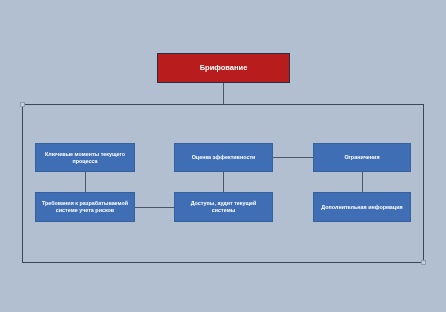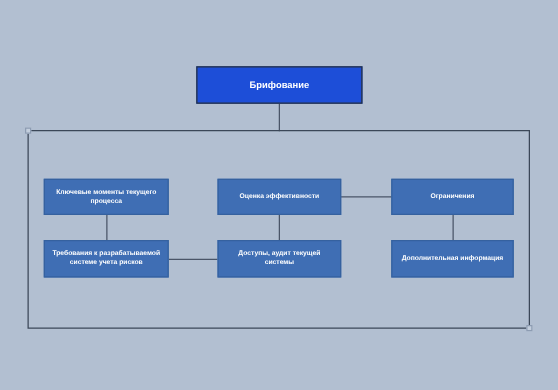--- a/index.html
+++ b/index.html
@@ -54,21 +54,21 @@
     align-items: center;
     justify-content: center;
     text-align: center;
     box-sizing: border-box;
     color: #ffffff;
     z-index: 5;
     padding: 2px 4px;
     line-height: 1.25;
   }
   .node-root {
-    background: #1d4ed8;
+    background: #b91c1c;
     border: 1px solid #263040;
     font-size: 7.5px;
     font-weight: bold;
   }
   .node-blue {
     background: #3f6eb4;
     border: 1px solid #35619f;
     font-size: 5.4px;
     font-weight: bold;
   }

